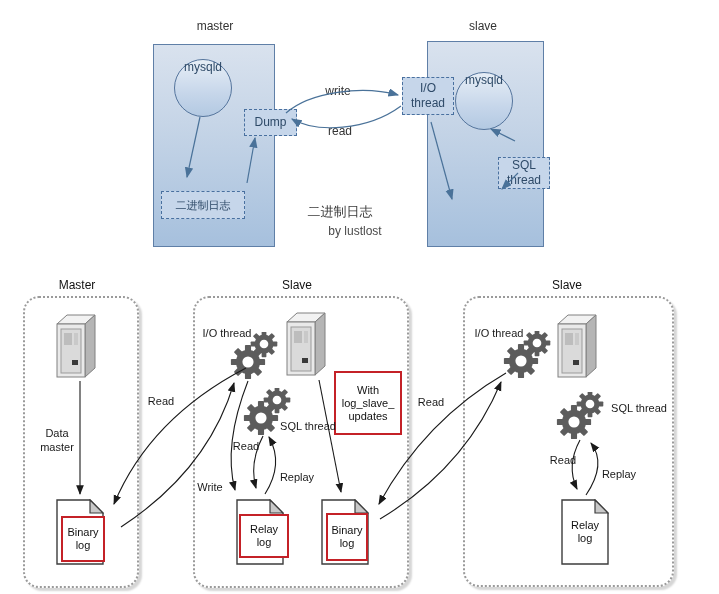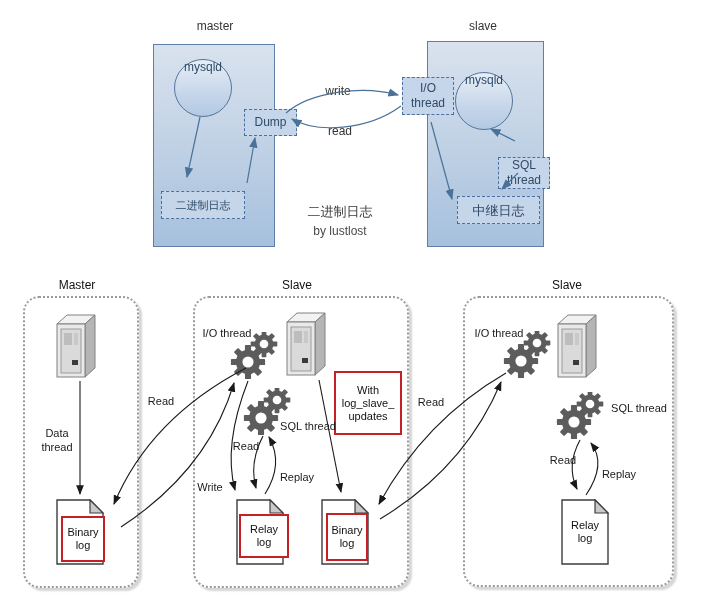--- a/index.html
+++ b/index.html
@@ -87,40 +87,39 @@
   <div class="circle" style="left:455px;top:72px;width:56px;height:56px;">
     <span>mysqld</span>
   </div>
 
   <div class="dashedbox" style="left:244px;top:109px;width:51px;height:25px;">Dump</div>
   <div class="dashedbox" style="left:161px;top:191px;width:82px;height:26px;font-size:11px;">二进制日志</div>
   <div class="dashedbox" style="left:402px;top:77px;width:50px;height:36px;">I/O
 thread</div>
   <div class="dashedbox" style="left:498px;top:142px;width:50px;height:30px;margin-top:15px;">SQL
 thread</div>
-  <div class="dashedbox" style="left:457px;top:196px;width:81px;height:26px;font-size:13px;">中继日志</div>
 
   <div class="lbl" style="left:313px;top:84px;width:50px;">write</div>
   <div class="lbl" style="left:315px;top:124px;width:50px;">read</div>
   <div class="lbl" style="left:295px;top:205px;width:90px;font-size:13px;color:#3a3a3a;">二进制日志</div>
-  <div class="lbl" style="left:295px;top:224px;width:90px;color:#4a4a4a;">by  lustlost</div>
+  <div class="lbl" style="left:310px;top:224px;width:90px;color:#4a4a4a;">by  lustlost</div>
 
   <div class="title-b" style="left:37px;top:278px;width:80px;">Master</div>
   <div class="title-b" style="left:257px;top:278px;width:80px;">Slave</div>
   <div class="title-b" style="left:527px;top:278px;width:80px;">Slave</div>
 
   <div class="zone" style="left:23px;top:296px;width:112px;height:288px;"></div>
   <div class="zone" style="left:193px;top:296px;width:212px;height:288px;"></div>
   <div class="zone" style="left:463px;top:296px;width:207px;height:287px;"></div>
 
   <svg class="abs" style="left:56px;top:312px;" width="48" height="66">
       <use href="#server"></use>
     </svg>
   <div class="lbl-sm" style="left:30px;top:426px;width:54px;">Data
-thread</div>
+master</div>
   <svg class="abs" style="left:56px;top:499px;" width="48" height="66">
       <use href="#doc"></use>
     </svg>
   <div class="redbox" style="left:61px;top:516px;width:40px;height:42px;">Binary
 log</div>
 
   <div class="lbl-sm" style="left:141px;top:394px;width:40px;">Read</div>
 
   <div class="lbl-sm" style="left:197px;top:326px;width:60px;">I/O thread</div>
   <svg class="abs" style="left:230px;top:332px;" width="56" height="48">

